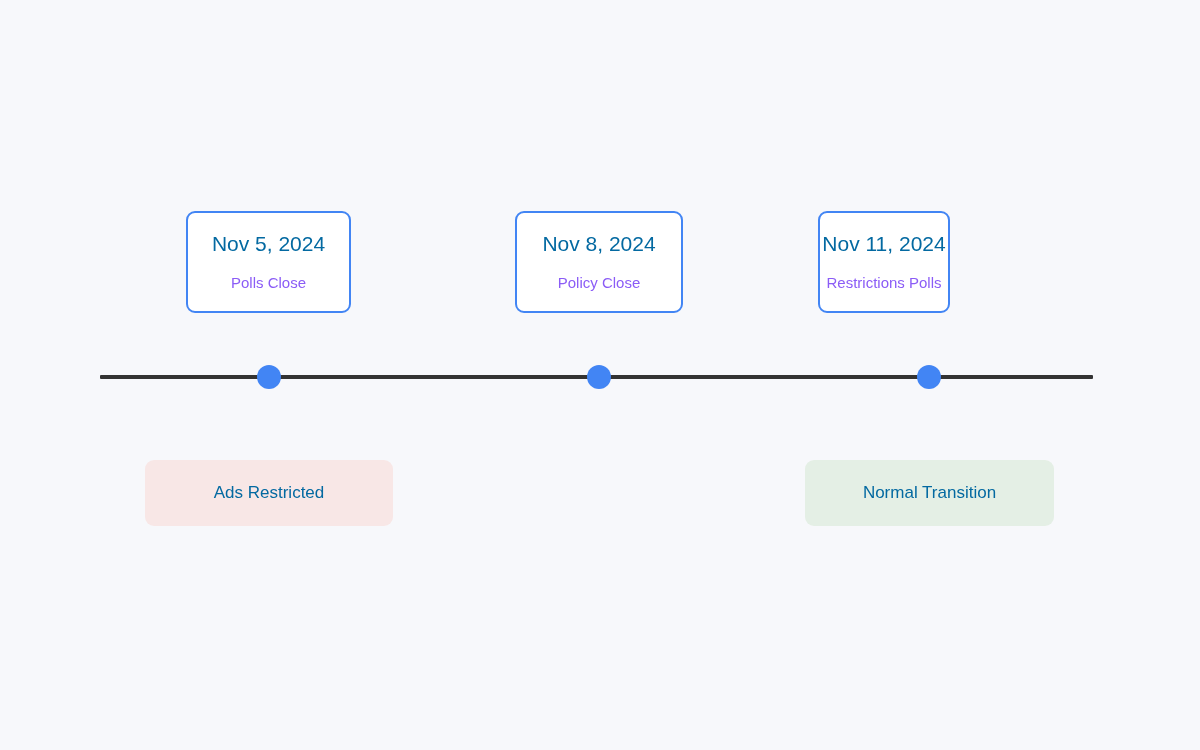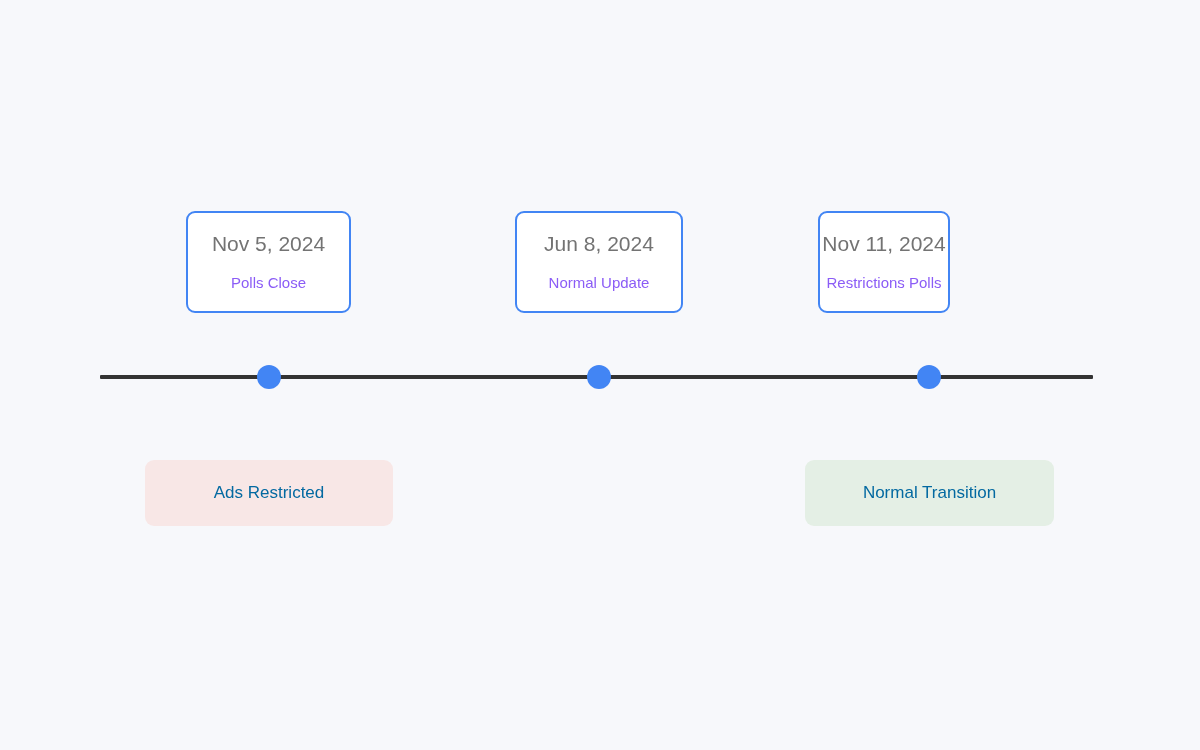--- a/index.html
+++ b/index.html
@@ -52,21 +52,21 @@
     background: #ffffff;
     border: 2px solid #4285f4;
     border-radius: 9px;
     display: flex;
     flex-direction: column;
     align-items: center;
     justify-content: center;
   }
   .event-date {
     font-size: 21px;
-    color: #737373;
+    color: #0369a1;
     line-height: 1.25;
     white-space: nowrap;
   }
   .event-label {
     font-size: 15px;
     color: #8b5cf6;
     line-height: 1.3;
     margin-top: 16px;
     white-space: nowrap;
   }
@@ -93,22 +93,22 @@
 
 <div id="timeline-canvas">
 
   <div class="axis-line" style="left: 100px; width: 993px; top: 375px; height: 4px; background: rgb(51, 51, 51);"></div>
 
   <div class="event-card" style="left: 186px; width: 165px; border-color: rgb(66, 133, 244); background: rgb(255, 255, 255);">
     <div class="event-date">Nov 5, 2024</div>
     <div class="event-label">Polls Close</div>
   </div>
   <div class="event-card" style="left: 515px; width: 168px; border-color: rgb(66, 133, 244); background: rgb(255, 255, 255);">
-    <div class="event-date">Jun 8, 2024</div>
-    <div class="event-label">Normal Update</div>
+    <div class="event-date">Nov 8, 2024</div>
+    <div class="event-label">Policy Close</div>
   </div>
   <div class="event-card" style="left: 818px; width: 132px; border-color: rgb(66, 133, 244); background: rgb(255, 255, 255);">
     <div class="event-date">Nov 11, 2024</div>
     <div class="event-label">Restrictions Polls</div>
   </div>
 
   <div class="marker-dot" style="left: 269px; top: 377px; background: rgb(66, 133, 244);"></div>
   <div class="marker-dot" style="left: 599px; top: 377px; background: rgb(66, 133, 244);"></div>
   <div class="marker-dot" style="left: 929px; top: 377px; background: rgb(66, 133, 244);"></div>
 

